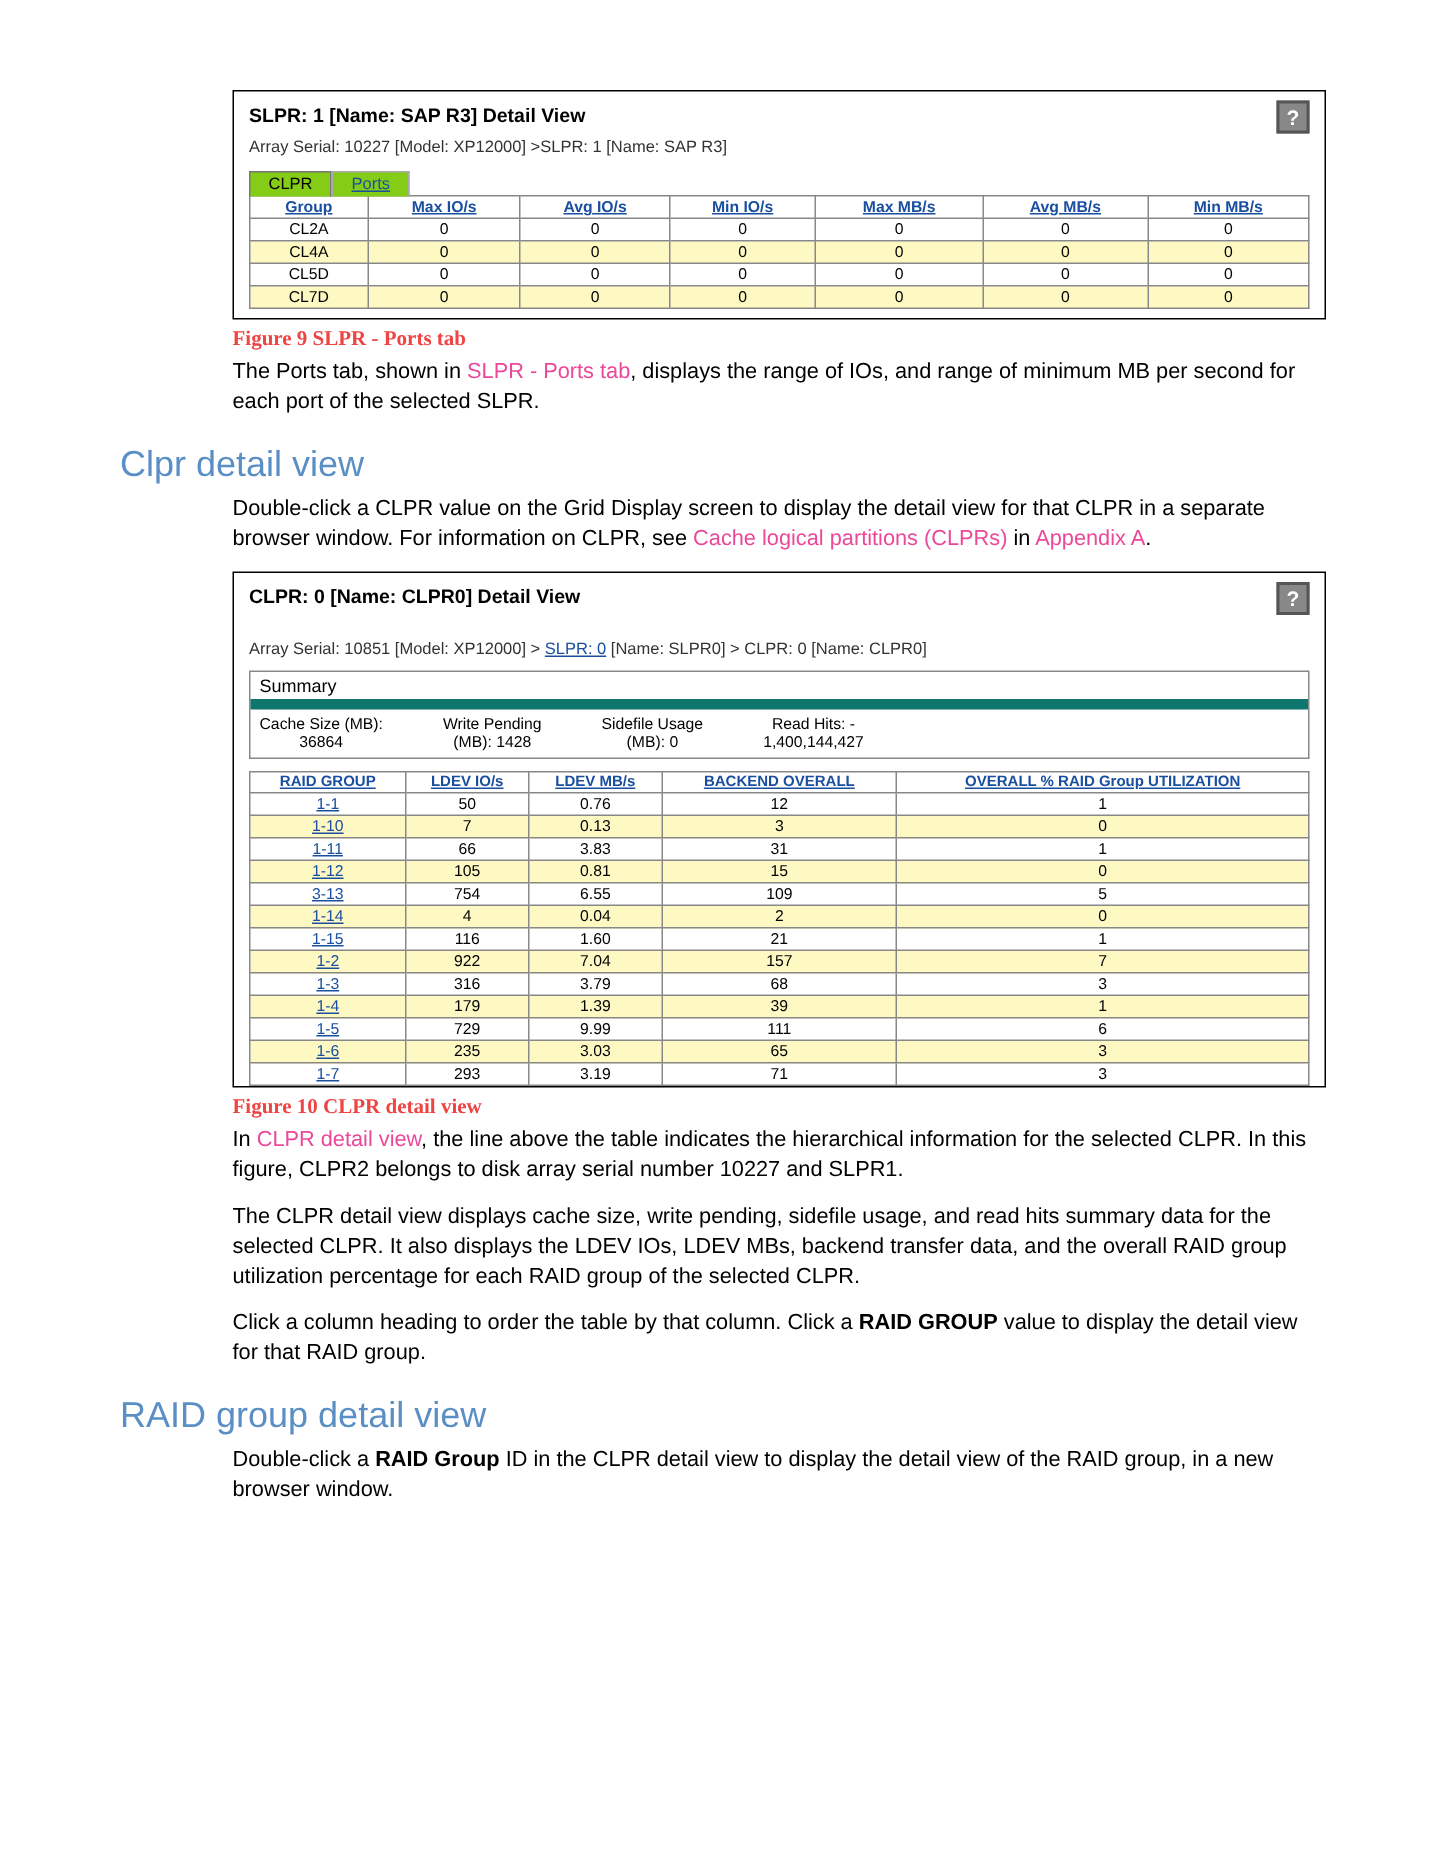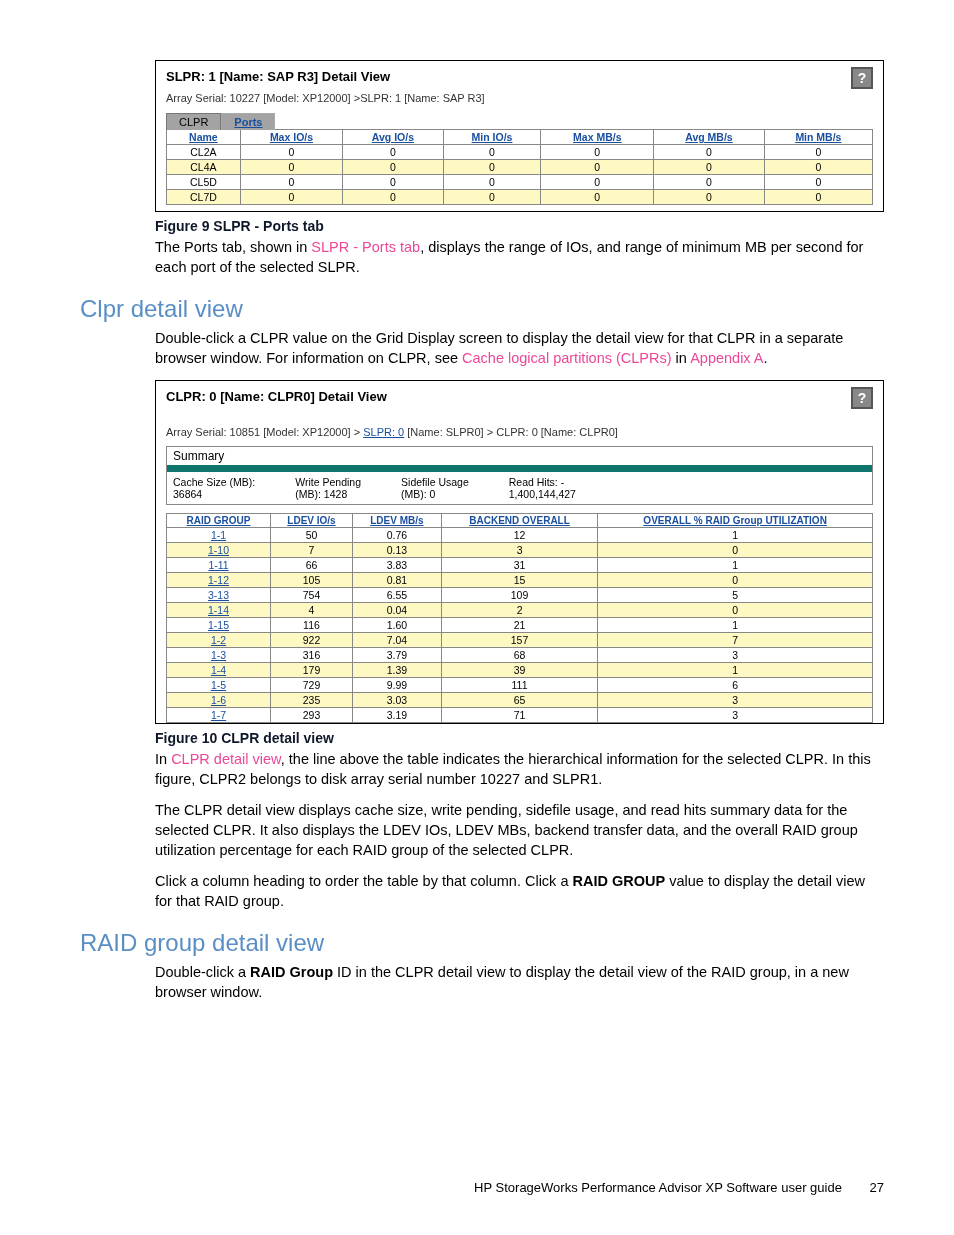--- a/index.html
+++ b/index.html
@@ -50,49 +50,50 @@
     margin-bottom: 8px;
   }
   .breadcrumb .bc-link { color: #1a4fa0; text-decoration: underline; }
   .tabs { margin-bottom: 0; }
   .tab {
     display: inline-block;
     border: 1px solid #777;
     border-bottom: none;
     padding: 2px 12px;
     font-size: 11px;
-    background: #a3a3a3;
+    background: #84cc16;
     position: relative;
     top: 1px;
   }
-  .tab.inactive { color: #1a4fa0; text-decoration: underline; border-color:#aaa;font-weight:bold;}
+  .tab.inactive { color: #1a4fa0; text-decoration: underline; border-color:#aaa;}
   table.data-table {
     border-collapse: collapse;
     width: 100%;
     font-size: 10.5px;
   }
   table.data-table th, table.data-table td {
     border: 1px solid #888;
     padding: 1px 4px;
     text-align: center;
   }
   table.data-table th {
     color: #1a4fa0;
     text-decoration: underline;
     font-weight: bold;
     background: #fff;
   }
   table.data-table tr.alt td { background: #fef9c3; }
   table.data-table td.name-cell { color: #000; }
   table.data-table td.link-cell { color: #1a4fa0; text-decoration: underline; }
   .caption {
-    color: #0f172a;
+    color: #ef4444;
     font-weight: bold;
     font-size: 14px;
     margin: 6px 0 4px 75px;
+    font-family: Liberation Serif, serif;
   }
   .body-text {
     margin: 0 0 12px 75px;
     line-height: 1.35;
     font-size: 14.5px;
   }
   .body-text .link { color: #ec4899; }
   .body-text strong { font-weight: bold; }
   h2.section {
     color: #5a8fc5;
@@ -104,21 +105,21 @@
     border: 1px solid #888;
     font-size: 10.5px;
     margin-top: 4px;
   }
   .summary-title {
     border-bottom: 7px solid #0f766e;
     padding: 2px 6px;
     font-size: 12px;
   }
   .summary-row { display: flex; padding: 4px 6px; gap: 40px; }
-  .summary-item { display: flex; flex-direction: column; }
+  .summary-item { display: flex; flex-direction: column; align-items: center; }
   .footer {
     position: absolute;
     bottom: 40px;
     right: 70px;
     font-size: 13px;
   }
   .footer span.pnum { margin-left: 24px; }
   .clpr-table th { font-size: 10px; }
 </style>
 </head>
@@ -129,21 +130,21 @@
   <div class="figure-block">
     <div class="help-icon">?</div>
     <div class="fig-title">SLPR: 1 [Name: SAP R3] Detail View</div>
     <div class="breadcrumb">Array Serial: 10227 [Model: XP12000] &gt;SLPR: 1 [Name: SAP R3]</div>
     <div class="tabs">
       <span class="tab">CLPR</span><span class="tab inactive">Ports</span>
     </div>
     <table class="data-table">
       <thead>
           <tr>
-        <th>Name</th>
+        <th>Group</th>
         <th>Max IO/s</th>
         <th>Avg IO/s</th>
         <th>Min IO/s</th>
         <th>Max MB/s</th>
         <th>Avg MB/s</th>
         <th>Min MB/s</th>
       </tr>
         </thead>
       <tbody id="fig9-body">
           <tr>
@@ -339,18 +340,14 @@
   <p class="body-text">The CLPR detail view displays cache size, write pending, sidefile usage, and read hits summary data for the selected CLPR. It also displays the LDEV IOs, LDEV MBs, backend transfer data, and the overall RAID group utilization percentage for each RAID group of the selected CLPR.</p>
   <p class="body-text">
     <span>Click a column heading to order the table by that column. Click a </span><strong>RAID GROUP</strong><span> value to display the detail view for that RAID group.</span>
   </p>
 
   <h2 class="section">RAID group detail view</h2>
   <p class="body-text">
     <span>Double-click a </span><strong>RAID Group</strong><span> ID in the CLPR detail view to display the detail view of the RAID group, in a new browser window.</span>
   </p>
 
-  <div class="footer">
-    <span>HP StorageWorks Performance Advisor XP Software user guide</span>
-    <span class="pnum">27</span>
-  </div>
 
 </div>
 
 </body></html>

